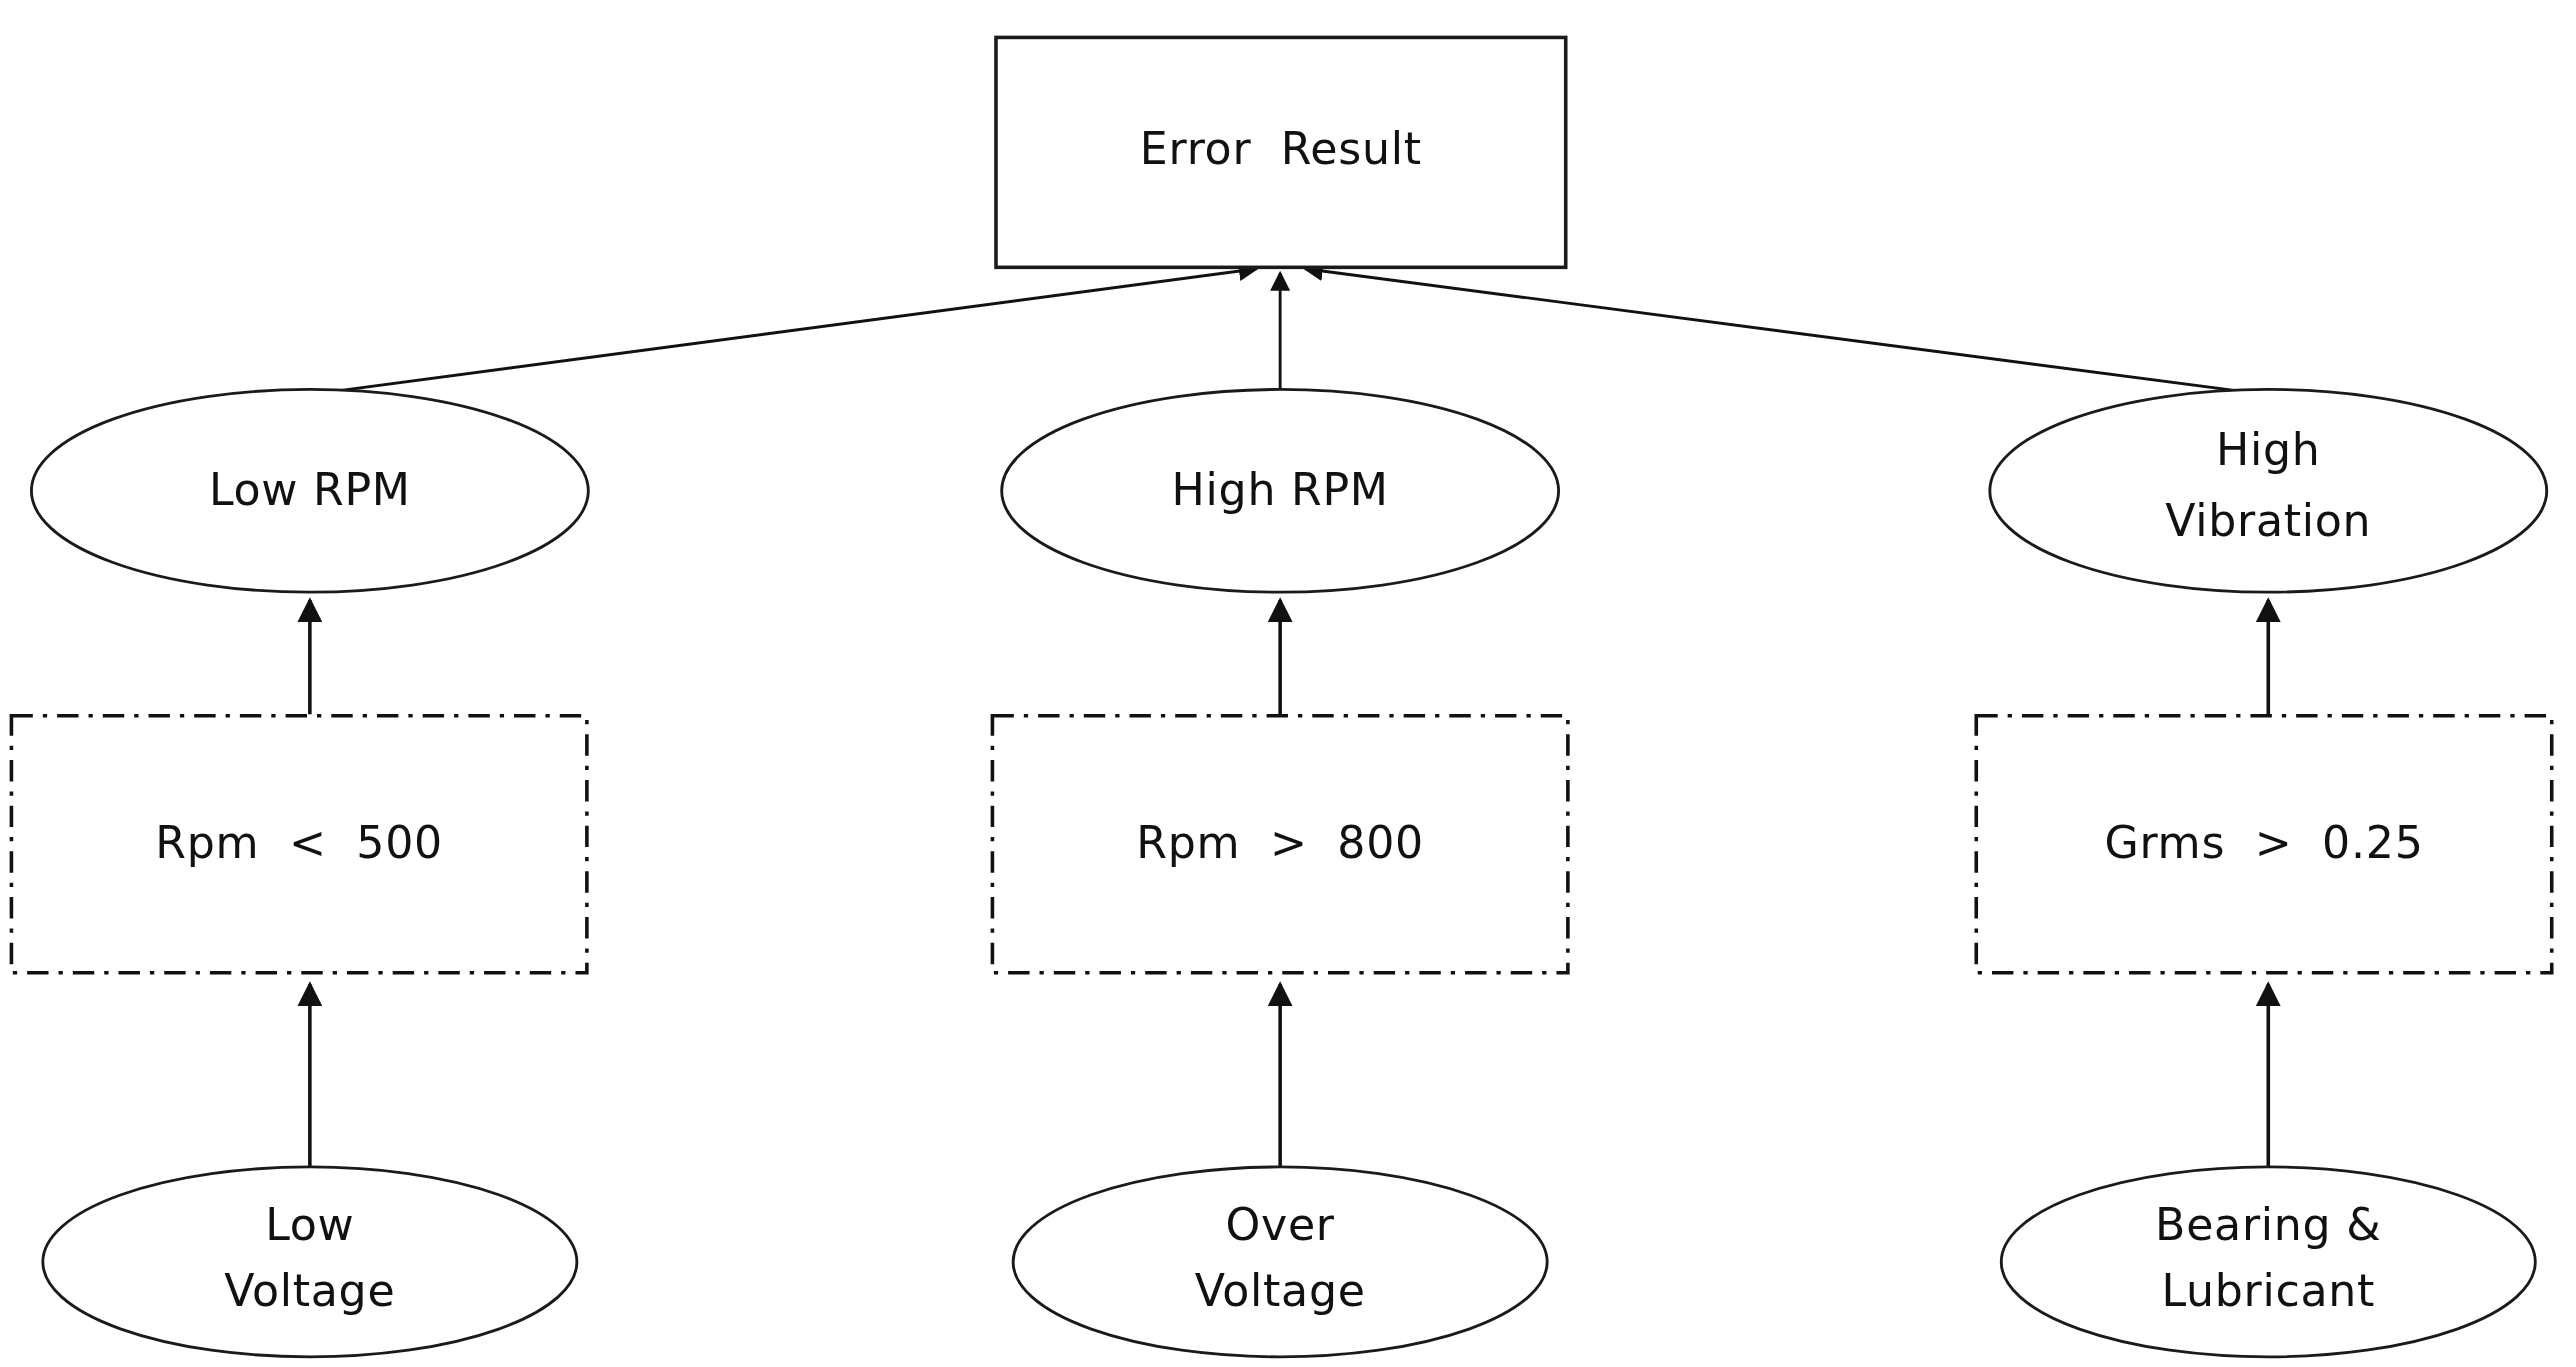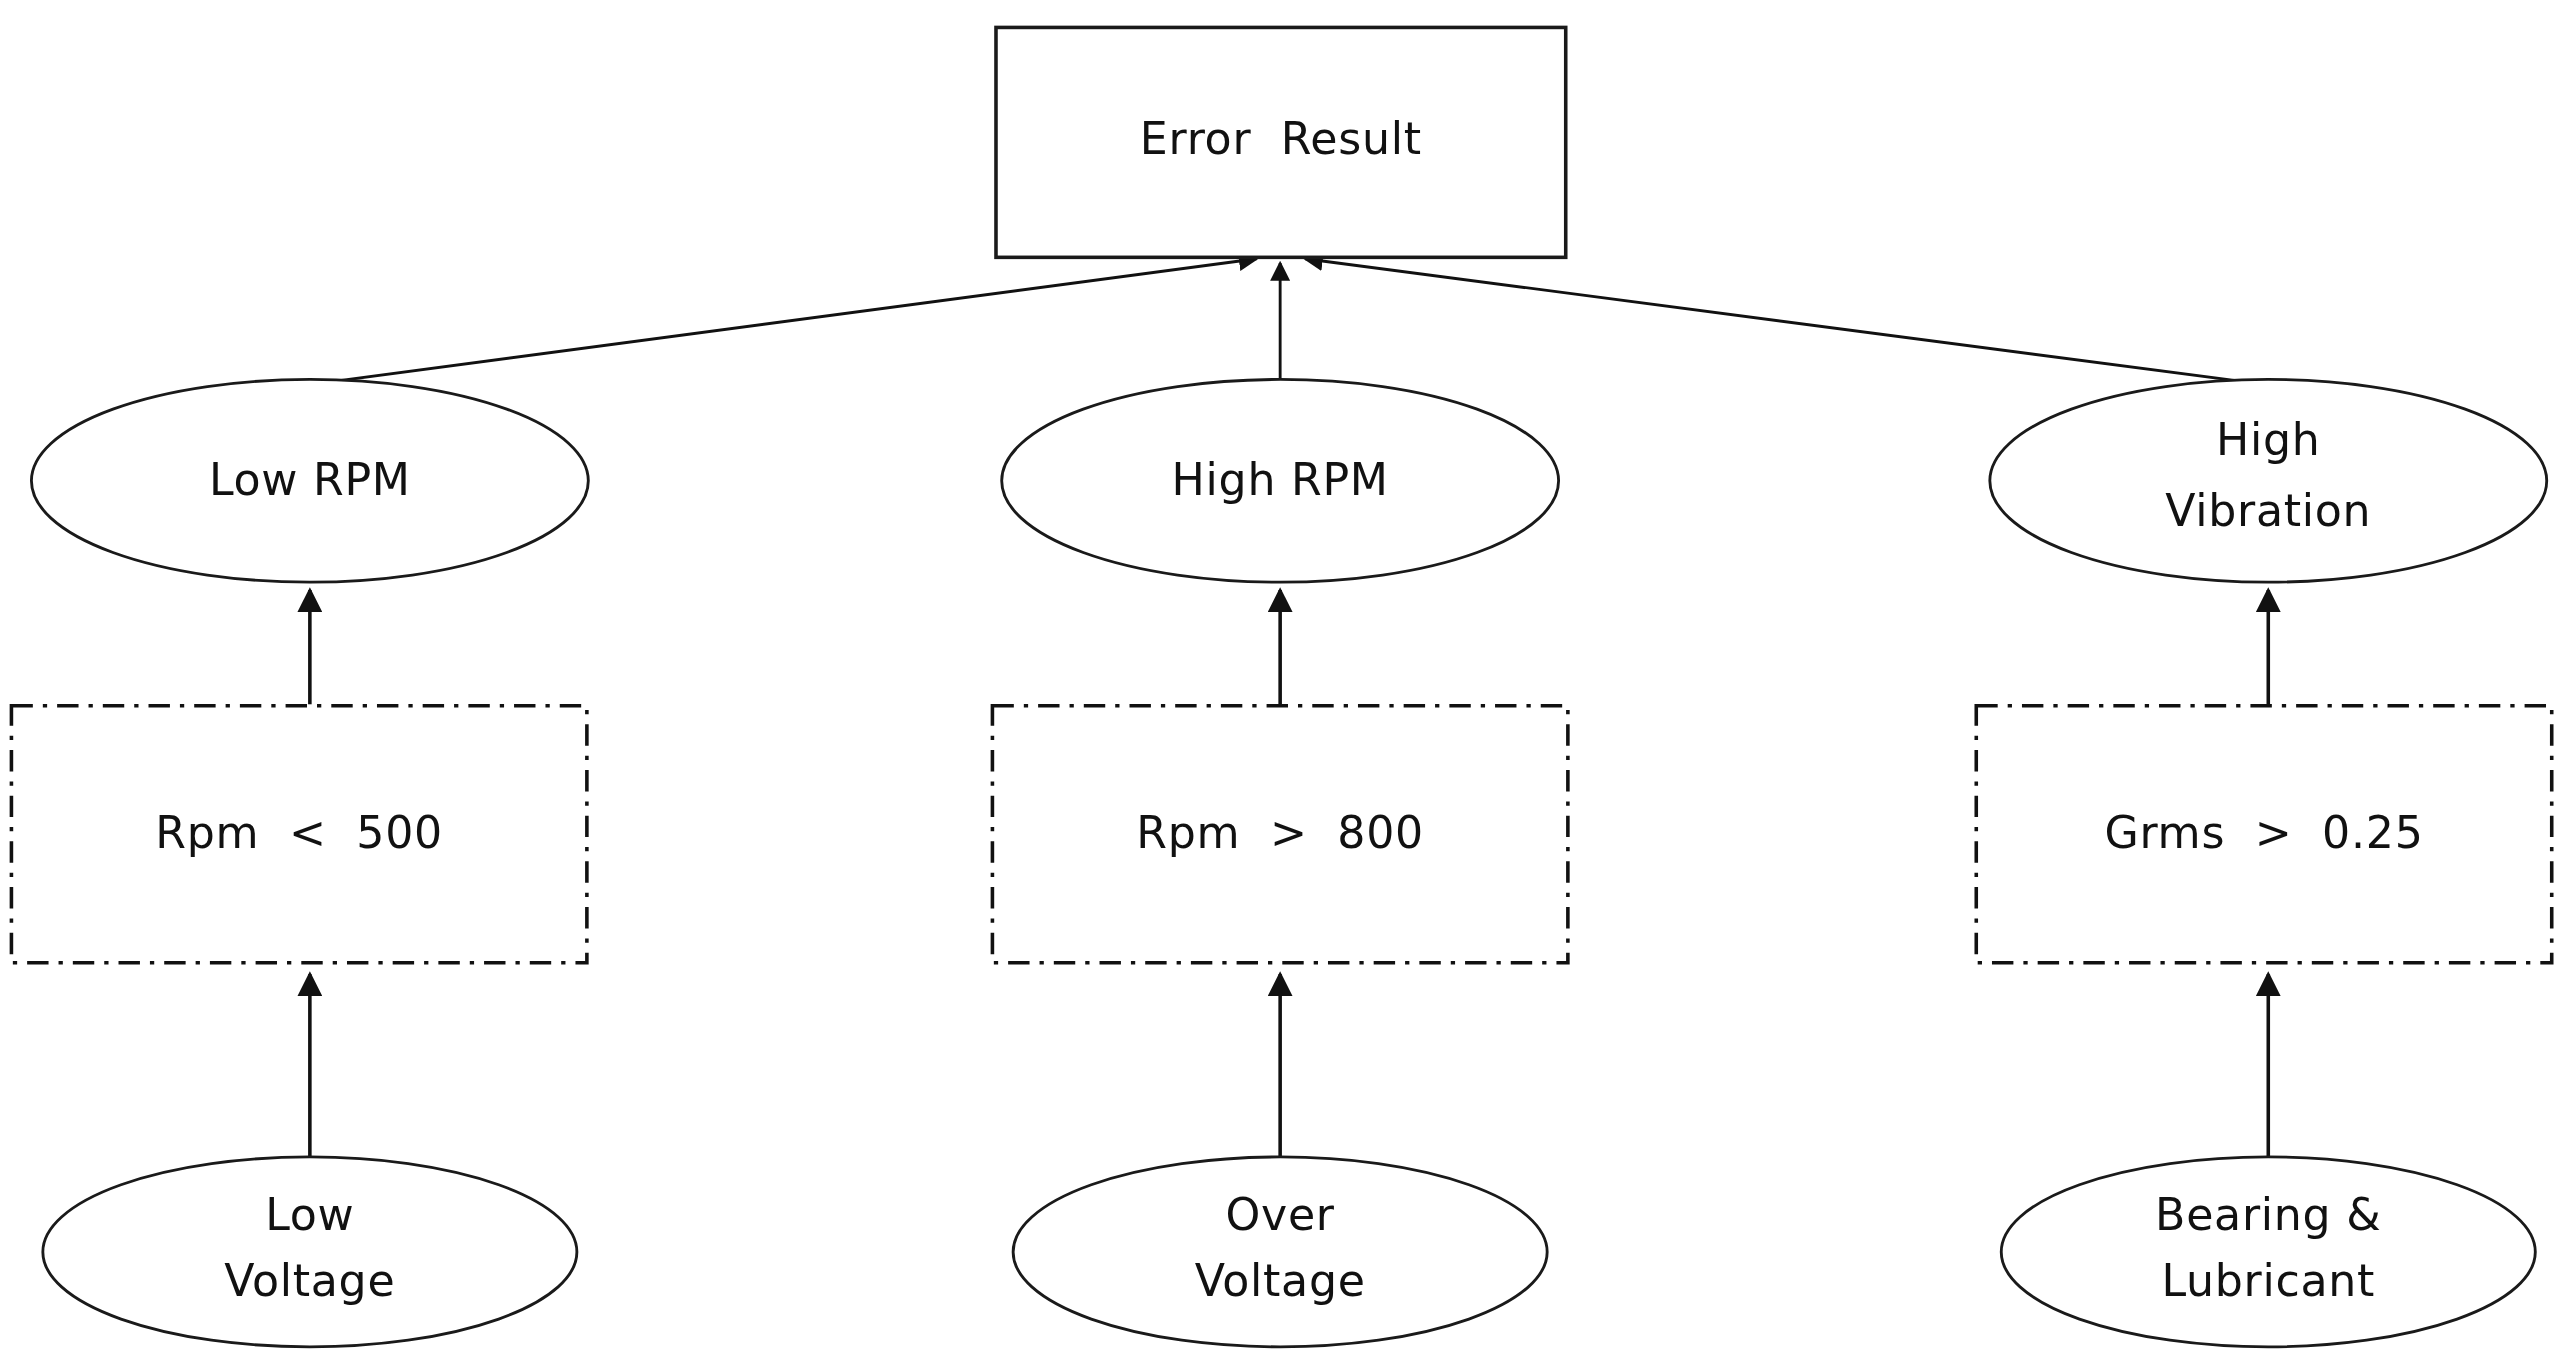--- a/index.html
+++ b/index.html
@@ -1,18 +1,18 @@
 <!DOCTYPE html>
 <html style="font-size:11.4px"><head>
 <meta charset="utf-8">
 <style>
   html,body{margin:0;padding:0;background:#ffffff;}
   body{width:2576px;height:1368px;overflow:hidden;
        font-family:"DejaVu Sans",sans-serif;}
-  #diagram{position:absolute;left:0;top:6px;width:2576px;height:1012px;}
+  #diagram{position:absolute;left:0;top:16px;width:2576px;height:1012px;}
   .node-text{
     font-family:"DejaVu Sans",sans-serif;
     fill:#111111;
     font-size:62px;
     text-anchor:middle;
     dominant-baseline:middle;
     letter-spacing:1px;
     white-space:pre;
   }
   .shape-stroke{fill:#ffffff;stroke:#1a1a1a;}

